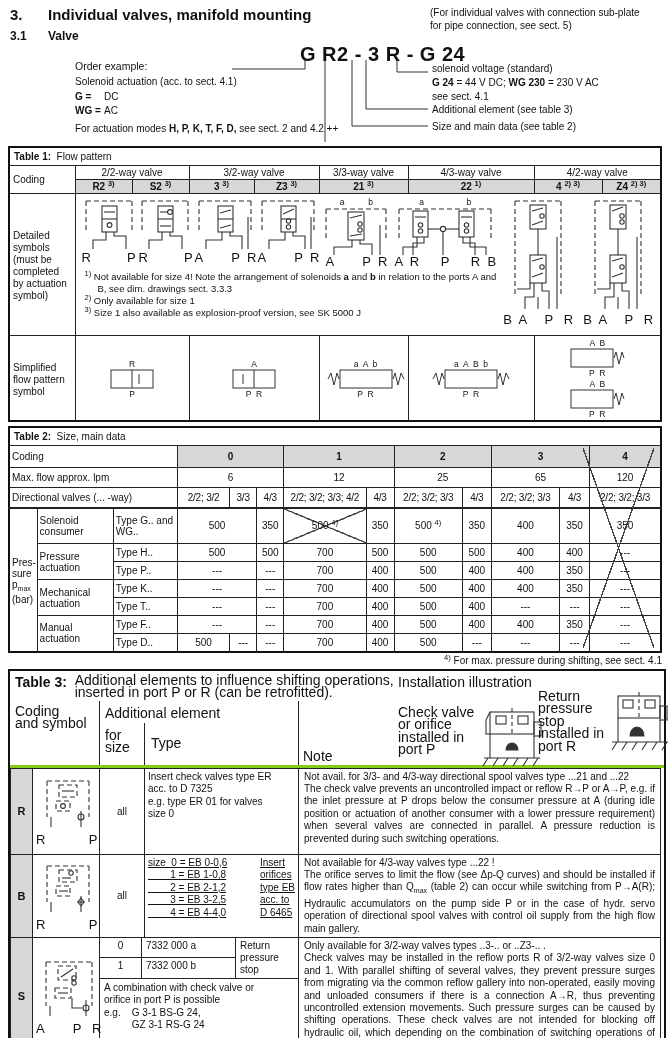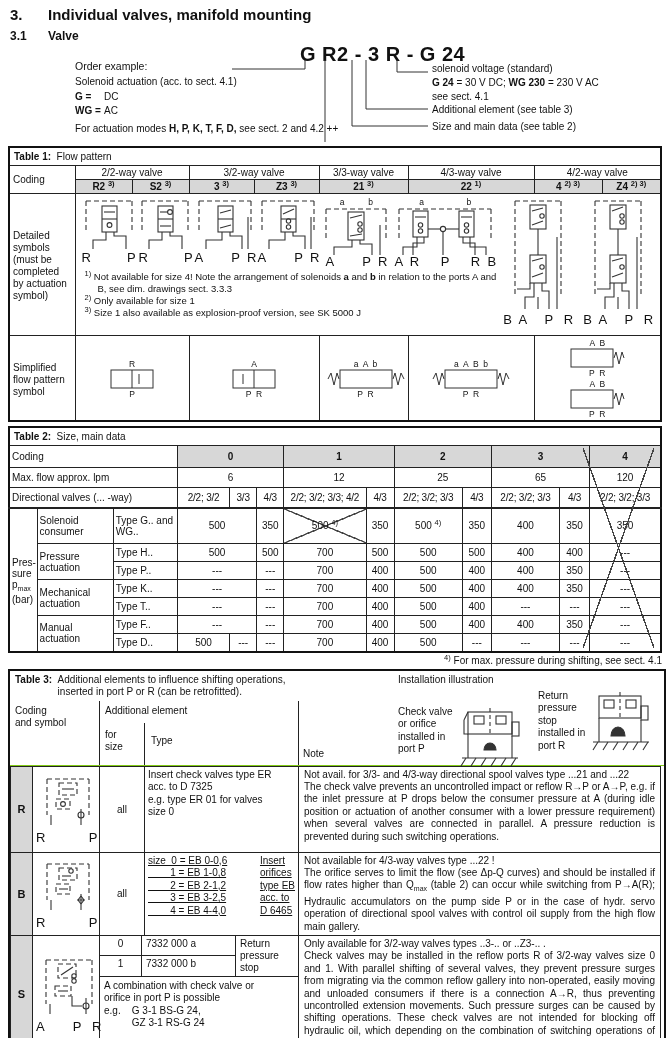--- a/index.html
+++ b/index.html
@@ -50,21 +50,21 @@
   .vlabel{font-size:9.5px;line-height:11px;vertical-align:top;padding-top:4px !important;}
   .xcell{background-image:
     linear-gradient(to top right,transparent calc(50% - .7px),#444 calc(50% - .7px),#444 calc(50% + .7px),transparent calc(50% + .7px)),
     linear-gradient(to bottom right,transparent calc(50% - .7px),#444 calc(50% - .7px),#444 calc(50% + .7px),transparent calc(50% + .7px));}
   .xoverlay{position:absolute;pointer-events:none;background-image:
     linear-gradient(to top right,transparent calc(50% - .7px),#444 calc(50% - .7px),#444 calc(50% + .7px),transparent calc(50% + .7px)),
     linear-gradient(to bottom right,transparent calc(50% - .7px),#444 calc(50% - .7px),#444 calc(50% + .7px),transparent calc(50% + .7px));}
   .t2foot{width:654px;margin:2px 8px 3px 8px;text-align:right;font-size:10px;}
   
   .t3box{width:654px;margin:0 8px;border:2px solid #111;}
-  .t3head{position:relative;height:94px;border-bottom:1px solid #84cc16;font-size:10px;}
+  .t3head{position:relative;height:94px;border-bottom:3px solid #84cc16;font-size:14px;}
   .vl{position:absolute;width:1px;background:#222;}
   .t3 {width:650px;}
   .t3 td{border:1px solid #222;padding:2px 3px;vertical-align:top;font-size:10px;}
   .t3 .code{font-weight:bold;font-size:11px;text-align:center;vertical-align:middle;}
   .note{text-align:justify;line-height:12.4px;font-size:10px;padding:2px 5px !important;}
   .typecell{line-height:12.5px;}
   .bflex{display:flex;justify-content:space-between;line-height:12.5px;text-decoration:underline;}
   .s-mid{padding:0 !important;}
   .s-sub{display:grid;grid-template-columns:42px 94px 1fr;}
   .s-sub .cell{border-bottom:1px solid #222;border-right:1px solid #222;padding:2px 4px;}
@@ -77,41 +77,43 @@
 </head>
 <body>
 
 <div class="page">
 
   <div class="top">
     <span class="abs sec-num" style="left:10px;top:6px">3.</span>
     <span class="abs sec-title" style="left:48px;top:6px">Individual valves, manifold mounting</span>
     <span class="abs sub" style="left:10px;top:29px">3.1</span>
     <span class="abs sub" style="left:48px;top:29px">Valve</span>
+    <div class="abs pre" style="left:430px;top:7px;font-size:10px;line-height:12.5px">(For individual valves with connection sub-plate
+for pipe connection, see sect. 5)</div>
 
     <span class="abs" style="left:75px;top:60px;font-size:10.5px">Order example:</span>
     <span class="abs ordercode" style="left:300px;top:43px">G R2 - 3 R - G 24</span>
 
     <svg class="leader" width="670" height="146">
       <polyline points="305,60 305,69 232,69"></polyline>
       <line x1="325" y1="60" x2="325" y2="142"></line>
       <polyline points="352,60 352,126 428,126"></polyline>
       <polyline points="366,60 366,109 428,109"></polyline>
       <polyline points="397,60 397,72 428,72"></polyline>
     </svg>
 
     <span class="abs" style="left:75px;top:76px">Solenoid actuation (acc. to sect. 4.1)</span>
     <span class="abs" style="left:75px;top:91px"><b>G =</b></span>
     <span class="abs" style="left:104px;top:91px">DC</span>
     <span class="abs" style="left:75px;top:105px"><b>WG =</b></span>
     <span class="abs" style="left:104px;top:105px">AC</span>
     <span class="abs" style="left:75px;top:123px"><span>For actuation modes </span><b>H, P, K, T, F, D,</b><span> see sect. 2 and 4.2 ++</span></span>
 
     <span class="abs" style="left:432px;top:63px">solenoid voltage (standard)</span>
-    <span class="abs" style="left:432px;top:77px"><b>G 24</b><span> = 30 V DC;   </span><b>WG 230</b><span> = 230 V AC</span></span>
+    <span class="abs" style="left:432px;top:77px"><b>G 24</b><span> = 44 V DC;   </span><b>WG 230</b><span> = 230 V AC</span></span>
     <span class="abs" style="left:432px;top:91px">see sect. 4.1</span>
     <span class="abs" style="left:432px;top:104px">Additional element (see table 3)</span>
     <span class="abs" style="left:432px;top:121px">Size and main data (see table 2)</span>
   </div>
 
   <table class="dtable">
     <colgroup>
         <col style="width:66px">
         <col style="width:57px">
         <col style="width:57px">

